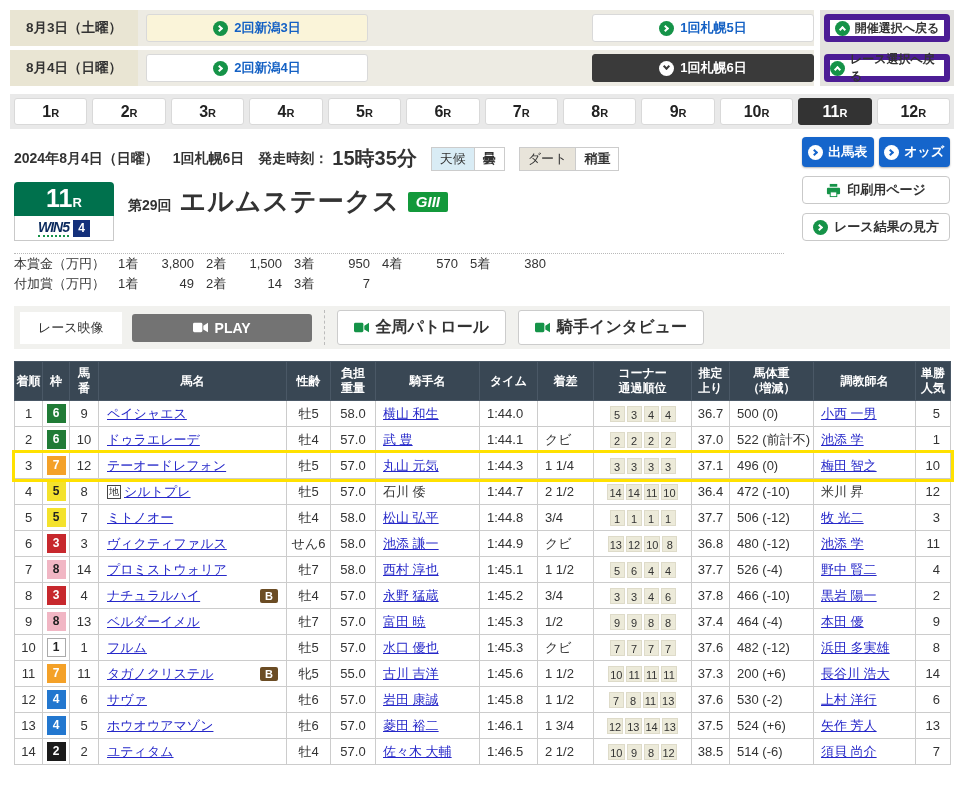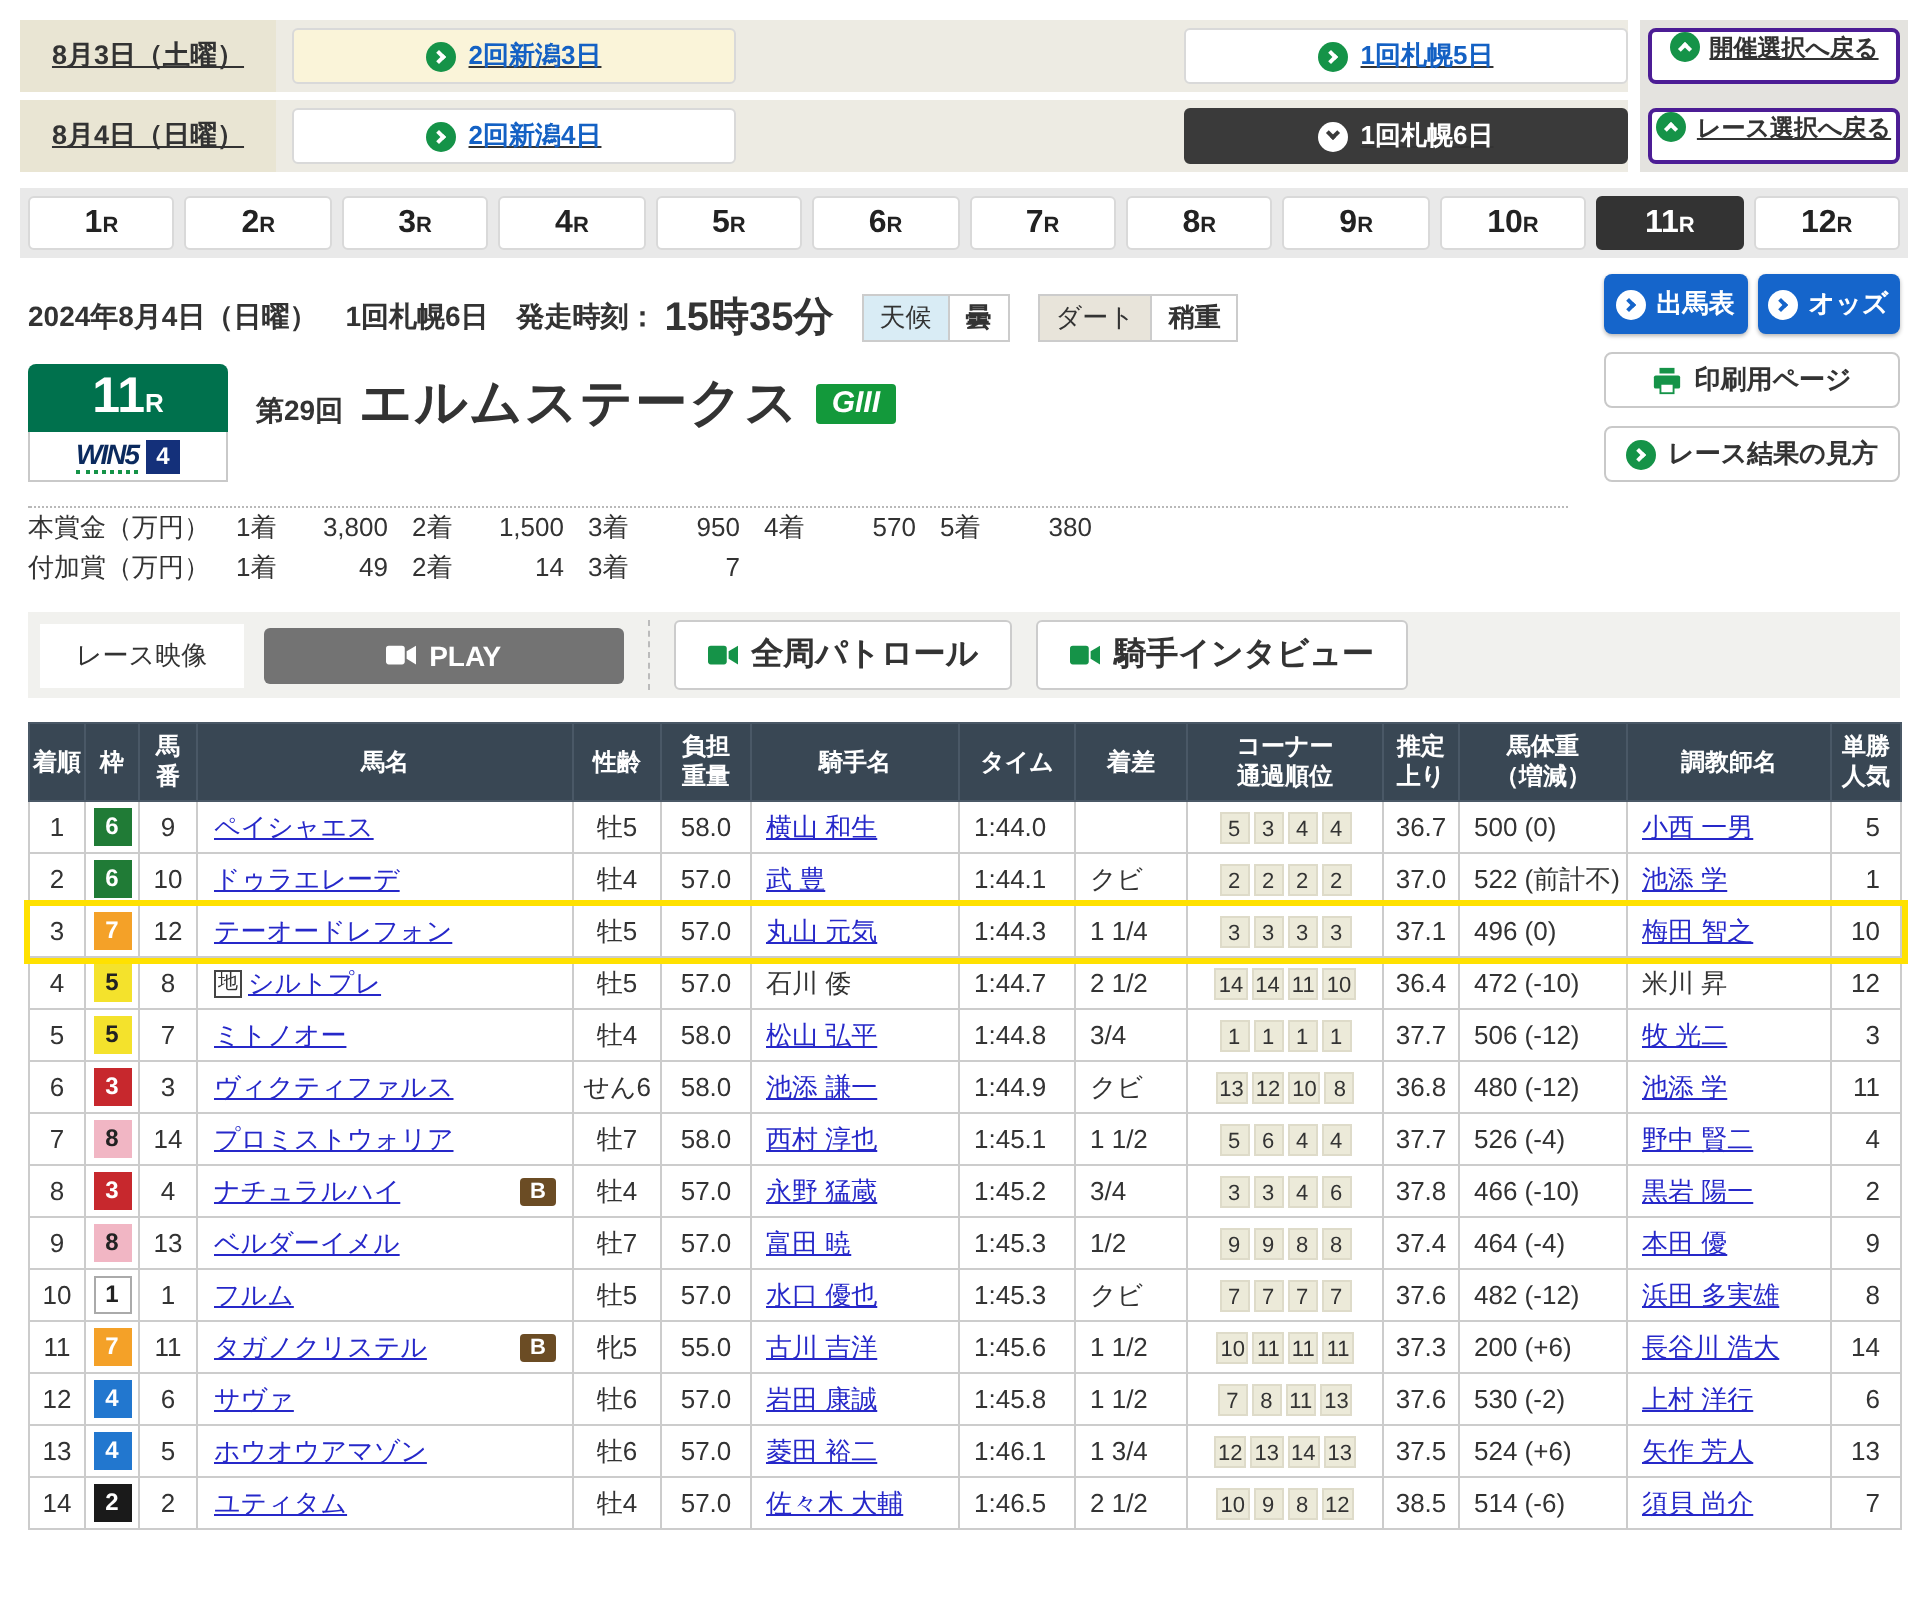--- a/index.html
+++ b/index.html
@@ -2,31 +2,31 @@
 <html><head>
 <meta charset="utf-8">
 <style>
   * { margin:0; padding:0; box-sizing:border-box; }
   body {
     width:964px; height:801px; position:relative; background:#fff;
     font-family:"Liberation Sans","DejaVu Sans",sans-serif; color:#333;
     overflow:hidden;
   }
   
-  .top-area { padding:10px 10px 0 10px; display:flex; gap:6px;text-decoration:underline; }
+  .top-area { padding:10px 10px 0 10px; display:flex; gap:6px; }
   .nav-left { flex:1; display:flex; flex-direction:column; gap:4px; }
   .nav-row { background:#edebe3; display:flex; align-items:center; height:36px; }
   .date-cell { width:128px; height:100%; background:#e9e5d3; display:flex; align-items:center; justify-content:center; font-size:13.5px; font-weight:bold; }
   .meet-btn { width:222px; height:28px; margin-left:8px; background:#fff; border:1px solid #d9d9d9; border-radius:3px;
     display:flex; align-items:center; justify-content:center; gap:6px; color:#1461c4; font-weight:bold; font-size:13px; cursor:pointer; }
   .meet-btn.cream { background:#faf4d9; }
   .meet-btn.second { margin-left:auto; }
   .meet-btn.dark { background:#3a3a3a; color:#fff; border-color:#3a3a3a; }
   .nav-right { width:134px; background:#e4e3df; display:flex; flex-direction:column; justify-content:space-between; padding:4px; }
-  .return-btn { height:28px; background:#fff; border:2px solid #4c1d95; border-radius:4px; display:flex; justify-content:center; gap:5px; font-size:12px; font-weight:bold; cursor:pointer; }
+  .return-btn { height:28px; background:#fff; border:6px solid #4c1d95; border-radius:4px; display:flex; align-items:center; justify-content:center; gap:5px; font-size:12px; font-weight:bold; cursor:pointer; }
   
   .circle { width:15px; height:15px; border-radius:50%; display:inline-flex; align-items:center; justify-content:center; flex:none; }
   .circle.green { background:#159348; }
   .circle.on-blue { background:#fff; }
   .circle.on-dark { background:#fff; }
   .chev { width:5px; height:5px; border-top:2px solid #fff; border-right:2px solid #fff; display:block; }
   .chev.right { transform:rotate(45deg); margin-left:-2px; }
   .chev.up { transform:rotate(-45deg); margin-top:2px; }
   .chev.down { transform:rotate(135deg); margin-top:-3px; }
   .circle.on-blue .chev { border-color:#1565cb; }

